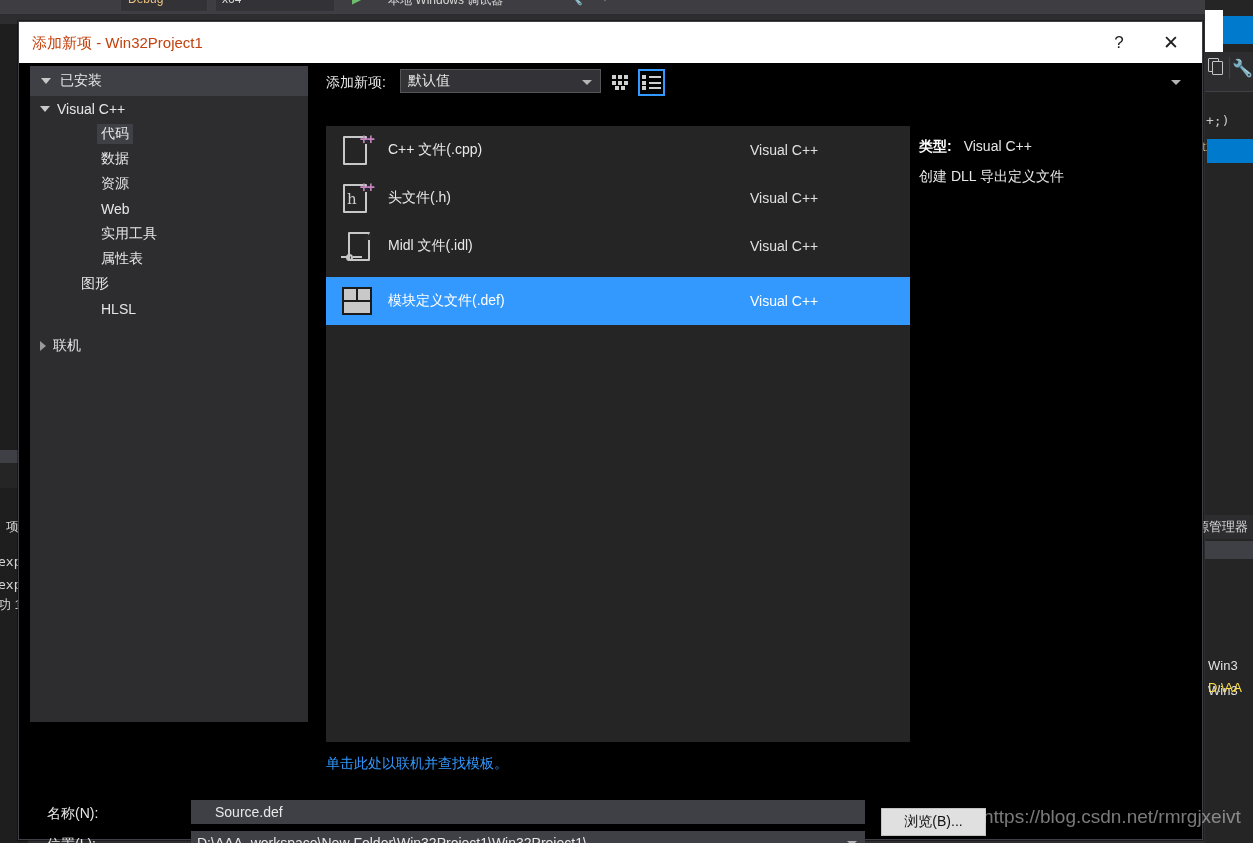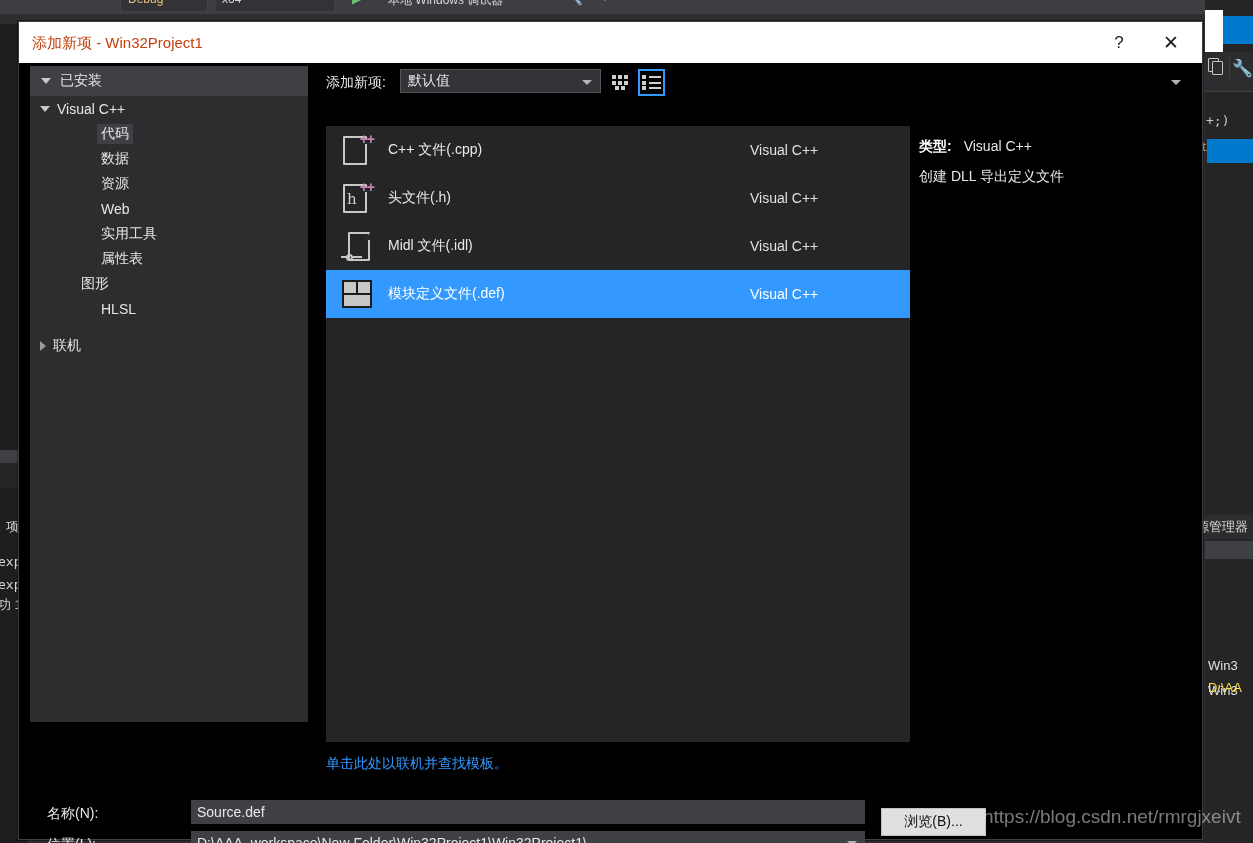--- a/index.html
+++ b/index.html
@@ -222,21 +222,21 @@
   
   .tlist {
     position: absolute; left: 307px; top: 63px;
     width: 584px; height: 616px; background: #252526;
     overflow: hidden;
   }
   .trow {
     position: relative; display: flex; align-items: center;
     height: 48px; cursor: default;
   }
-  .trow.sel { background: #3399FF; }
+  .trow.sel { background: #3399FF; margin-top: 7px; }
   .trow .ico { width: 62px; display: flex; justify-content: center; }
   .trow .name { color: #e8e8e8; font-size: 14px; white-space: nowrap; }
   .trow.sel .name { color: #ffffff; }
   .trow .lang {
     position: absolute; right: 0; width: 160px;
     color: #e0e0e0; font-size: 14px; white-space: nowrap;
   }
   .trow.sel .lang { color: #ffffff; }
 
   
@@ -298,21 +298,21 @@
   .det-desc { color: #e6e6e6; font-size: 14px; white-space: nowrap; }
 
   
   .formarea { position: absolute; left: 0; top: 698px; width: 1219px; height: 78px; }
   .flabel {
     position: absolute; left: 28px; color: #e6e6e6; font-size: 14px; white-space: nowrap;
   }
   .ftext {
     position: absolute; left: 172px; width: 674px; height: 24px;
     background: #3F3F46; border: 0; color: #e8e8e8; font-size: 14px;
-    padding-left: 6px; outline: 0;
+    padding-left: 24px; outline: 0;
     font-family: "Liberation Sans", sans-serif;
   }
   .fcombo {
     position: absolute; left: 172px; width: 674px; height: 24px;
     background: #3F3F46; border: 0; color: #e8e8e8; font-size: 14px;
     display: flex; align-items: center; cursor: default;
   }
   .fcombo span.v { padding-left: 6px; }
 
   .btn {

